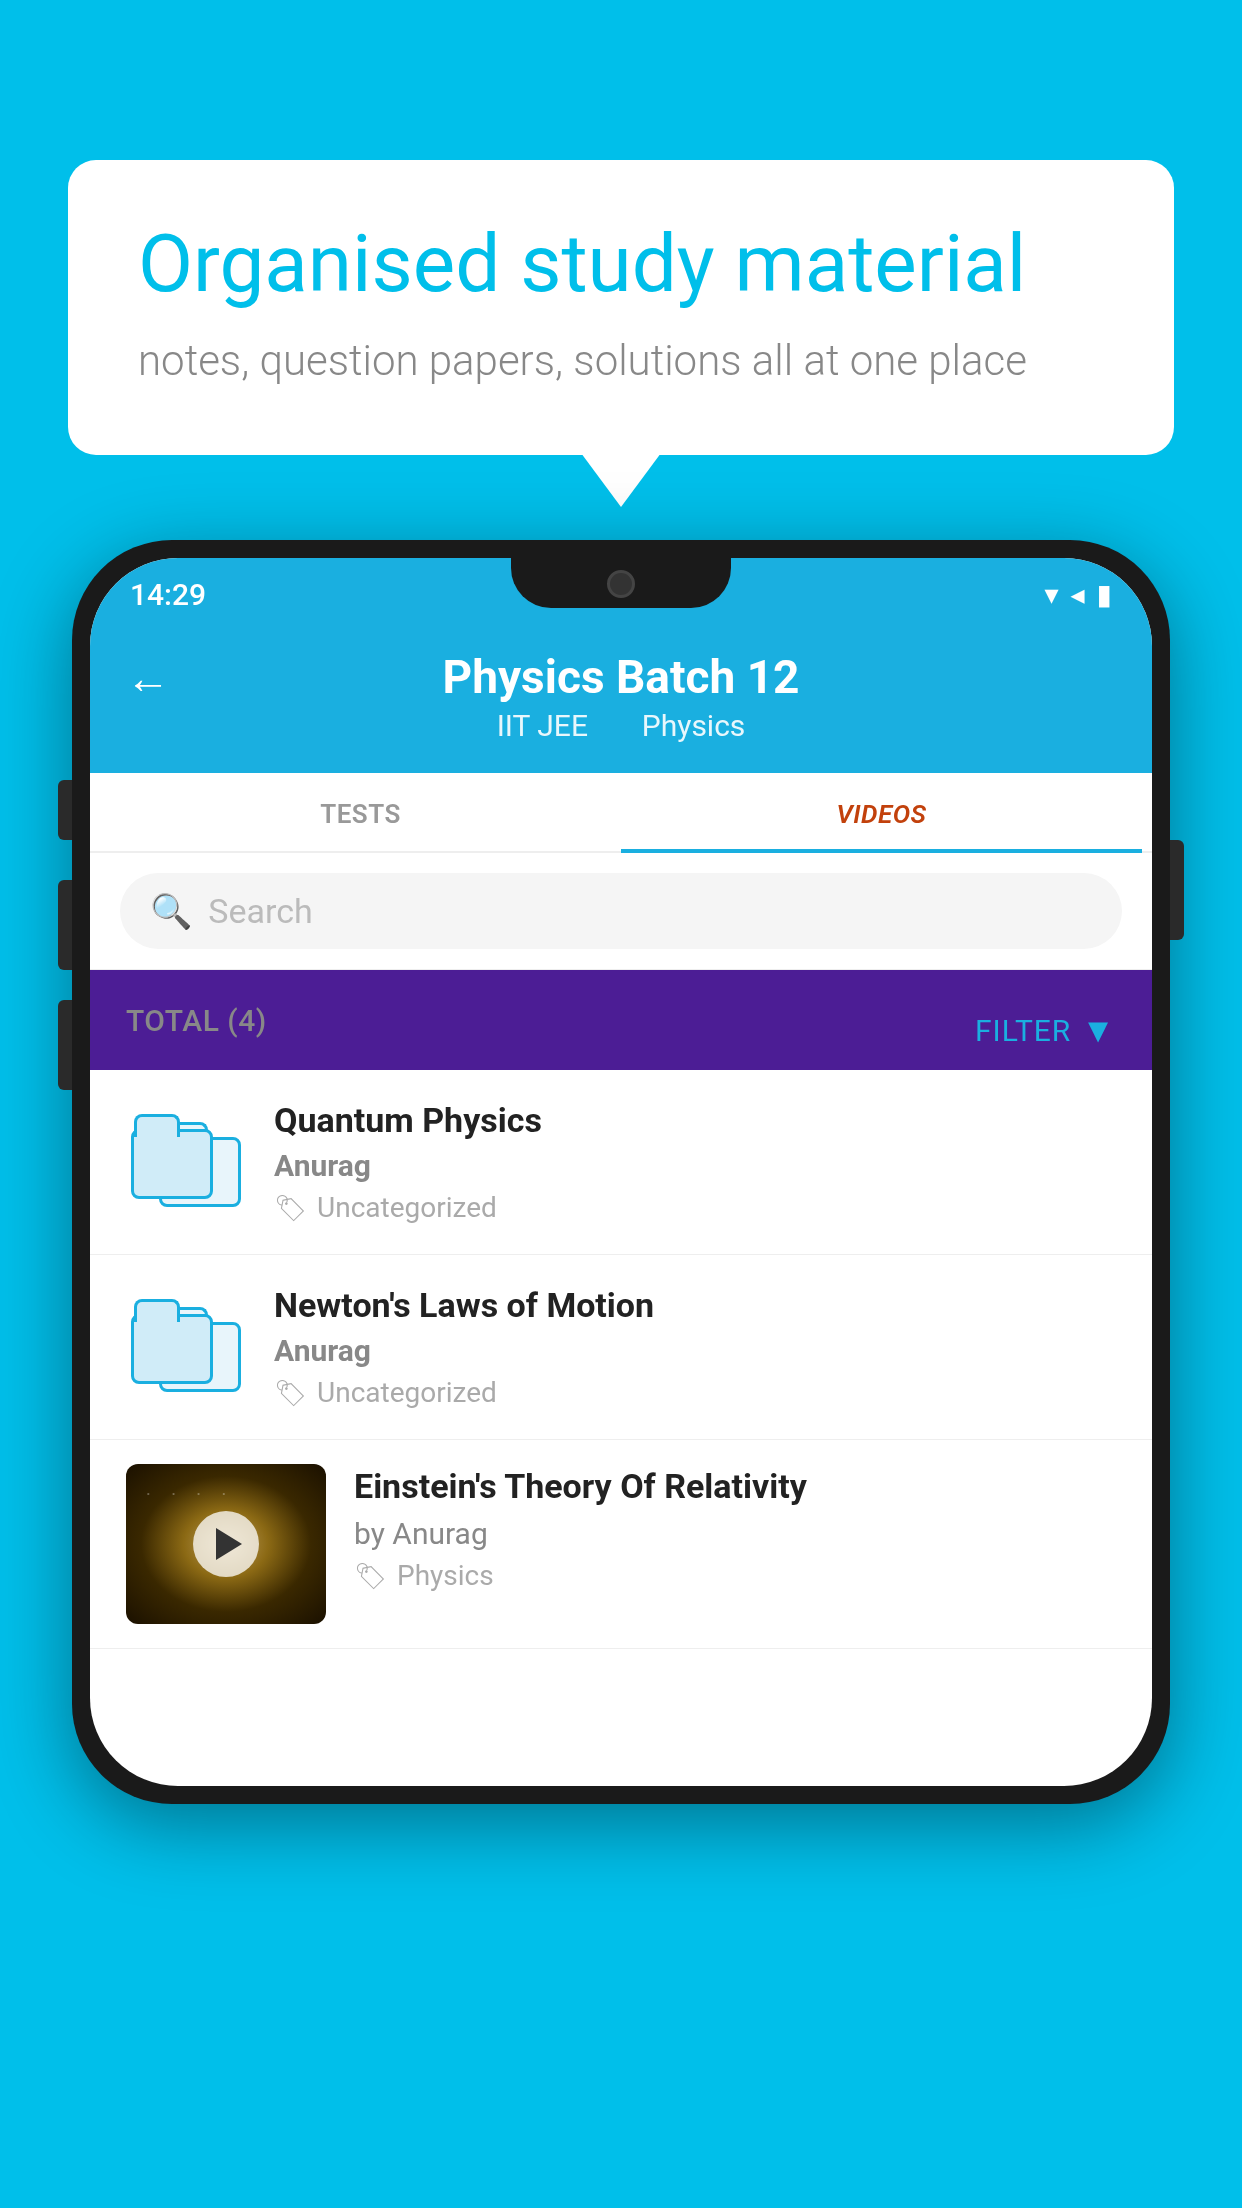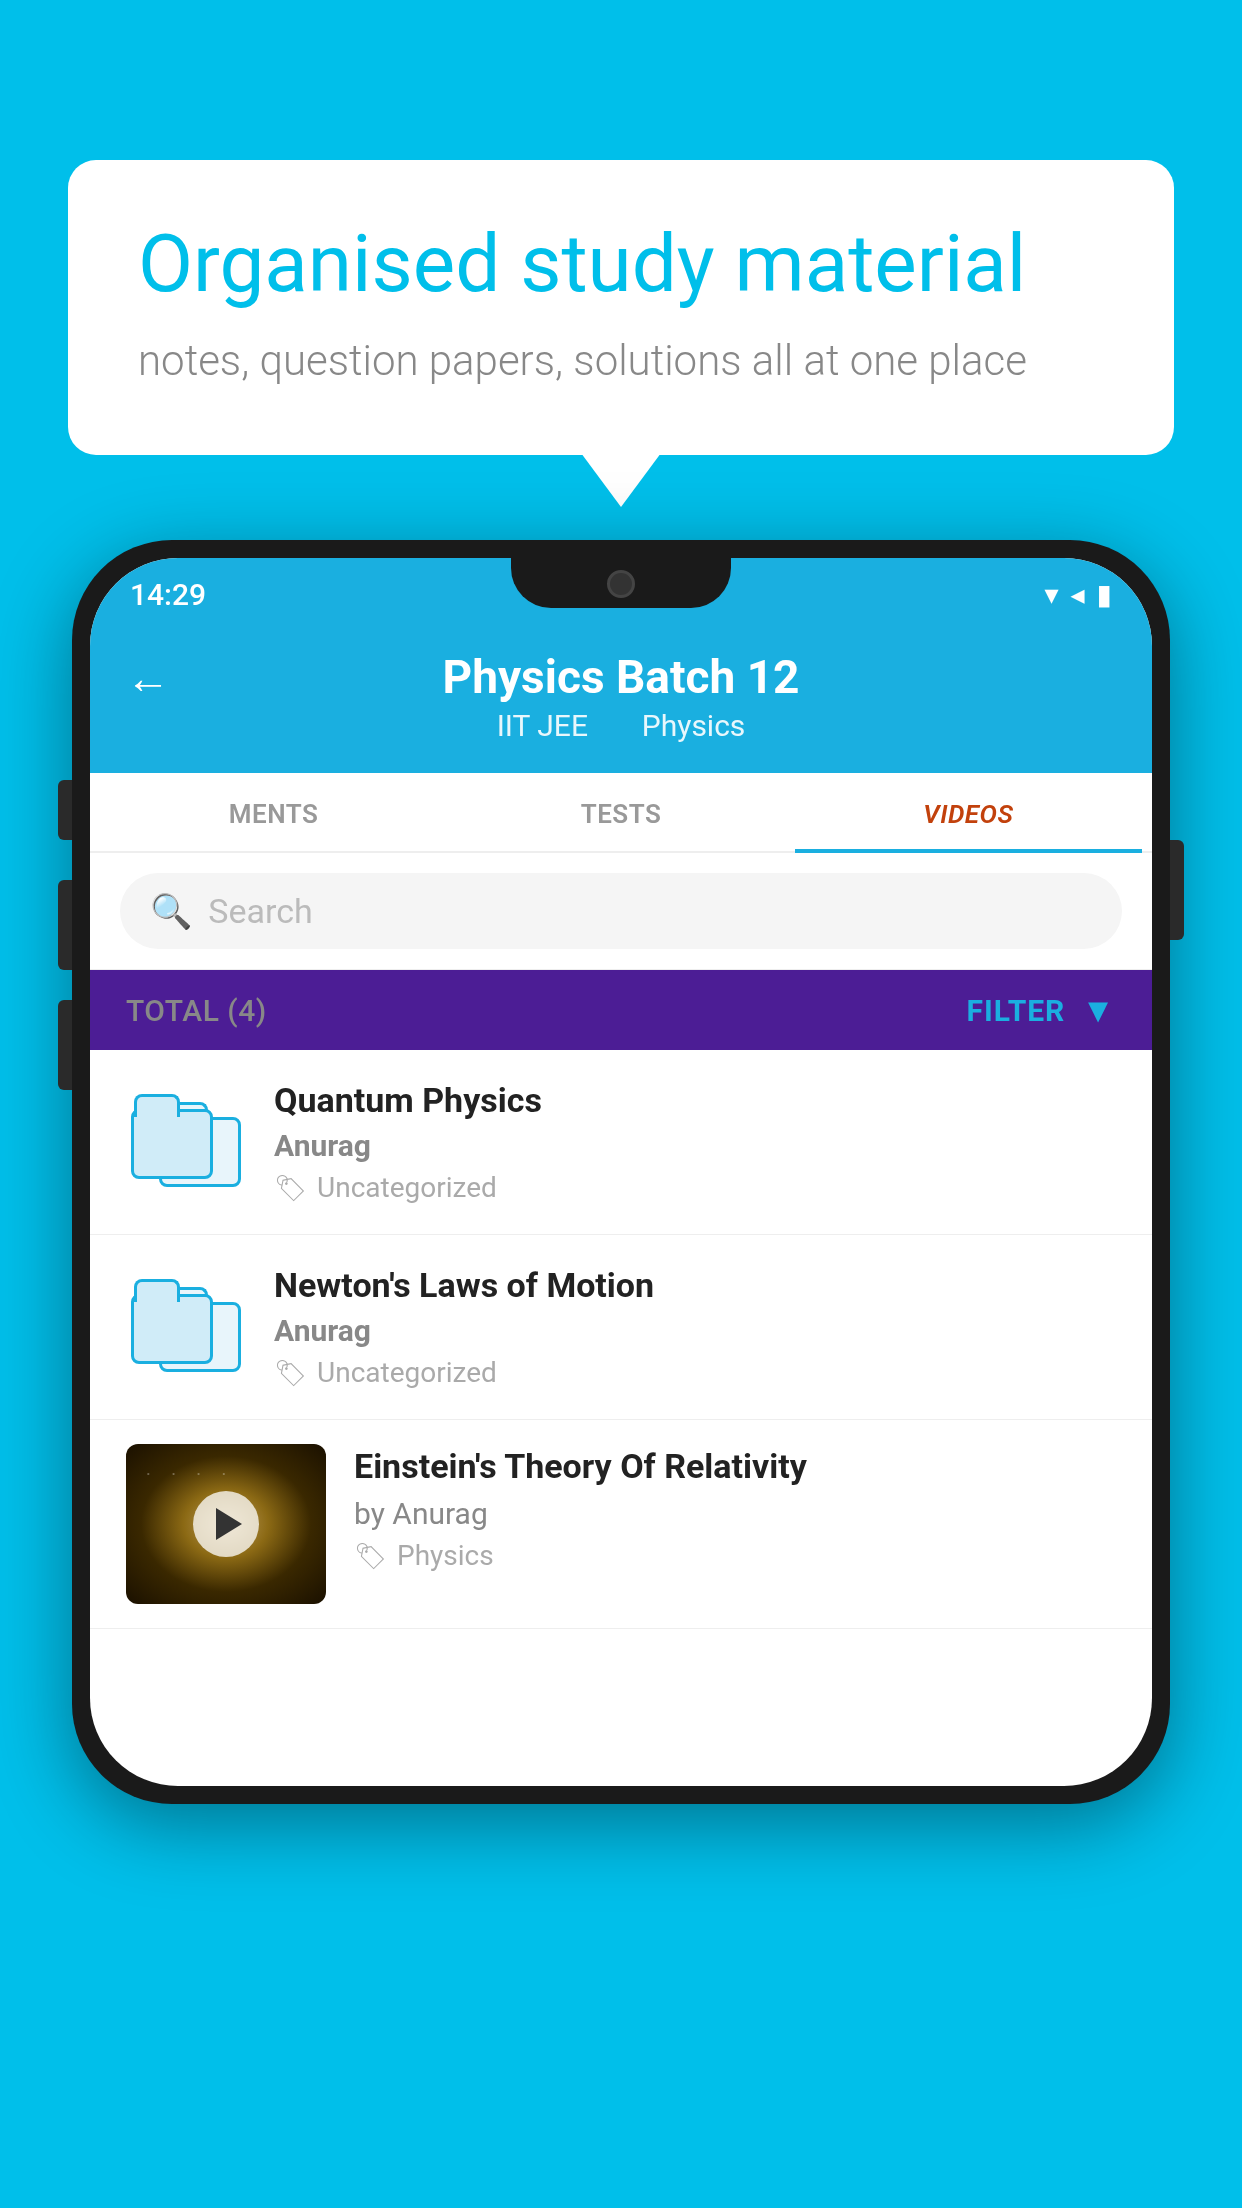--- a/index.html
+++ b/index.html
@@ -236,25 +236,26 @@
     .total-count {
       font-size: 30px;
       color: #888;
       font-weight: 500;
       letter-spacing: 0.5px;
     }
 
     .filter-btn {
       display: flex;
       align-items: center;
-      gap: 16px;
+      gap: 10px;
       color: #1AAFE0;
       font-size: 30px;
-      font-weight: 700;
+      font-weight: 400;
       letter-spacing: 1px;
+      margin-top: 20px;
     }
 
     .filter-icon {
       font-size: 34px;
     }
 
     
     .video-list {
       background: white;
       flex: 1;
@@ -518,23 +519,20 @@
       <div class="back-arrow">←</div>
       <div class="header-title">Physics Batch 12</div>
       <div class="header-subtitle">
         <span>IIT JEE</span>
         &nbsp;&nbsp;
         <span>Physics</span>
       </div>
     </div>
 
     <div class="tabs">
-      <div class="tab">
-        <span>MENTS</span>
-      </div>
       <div class="tab">
         <span>TESTS</span>
       </div>
       <div class="tab active">
         <span>VIDEOS</span>
       </div>
     </div>
 
     <div class="search-bar">
       <div class="search-input-wrapper">

